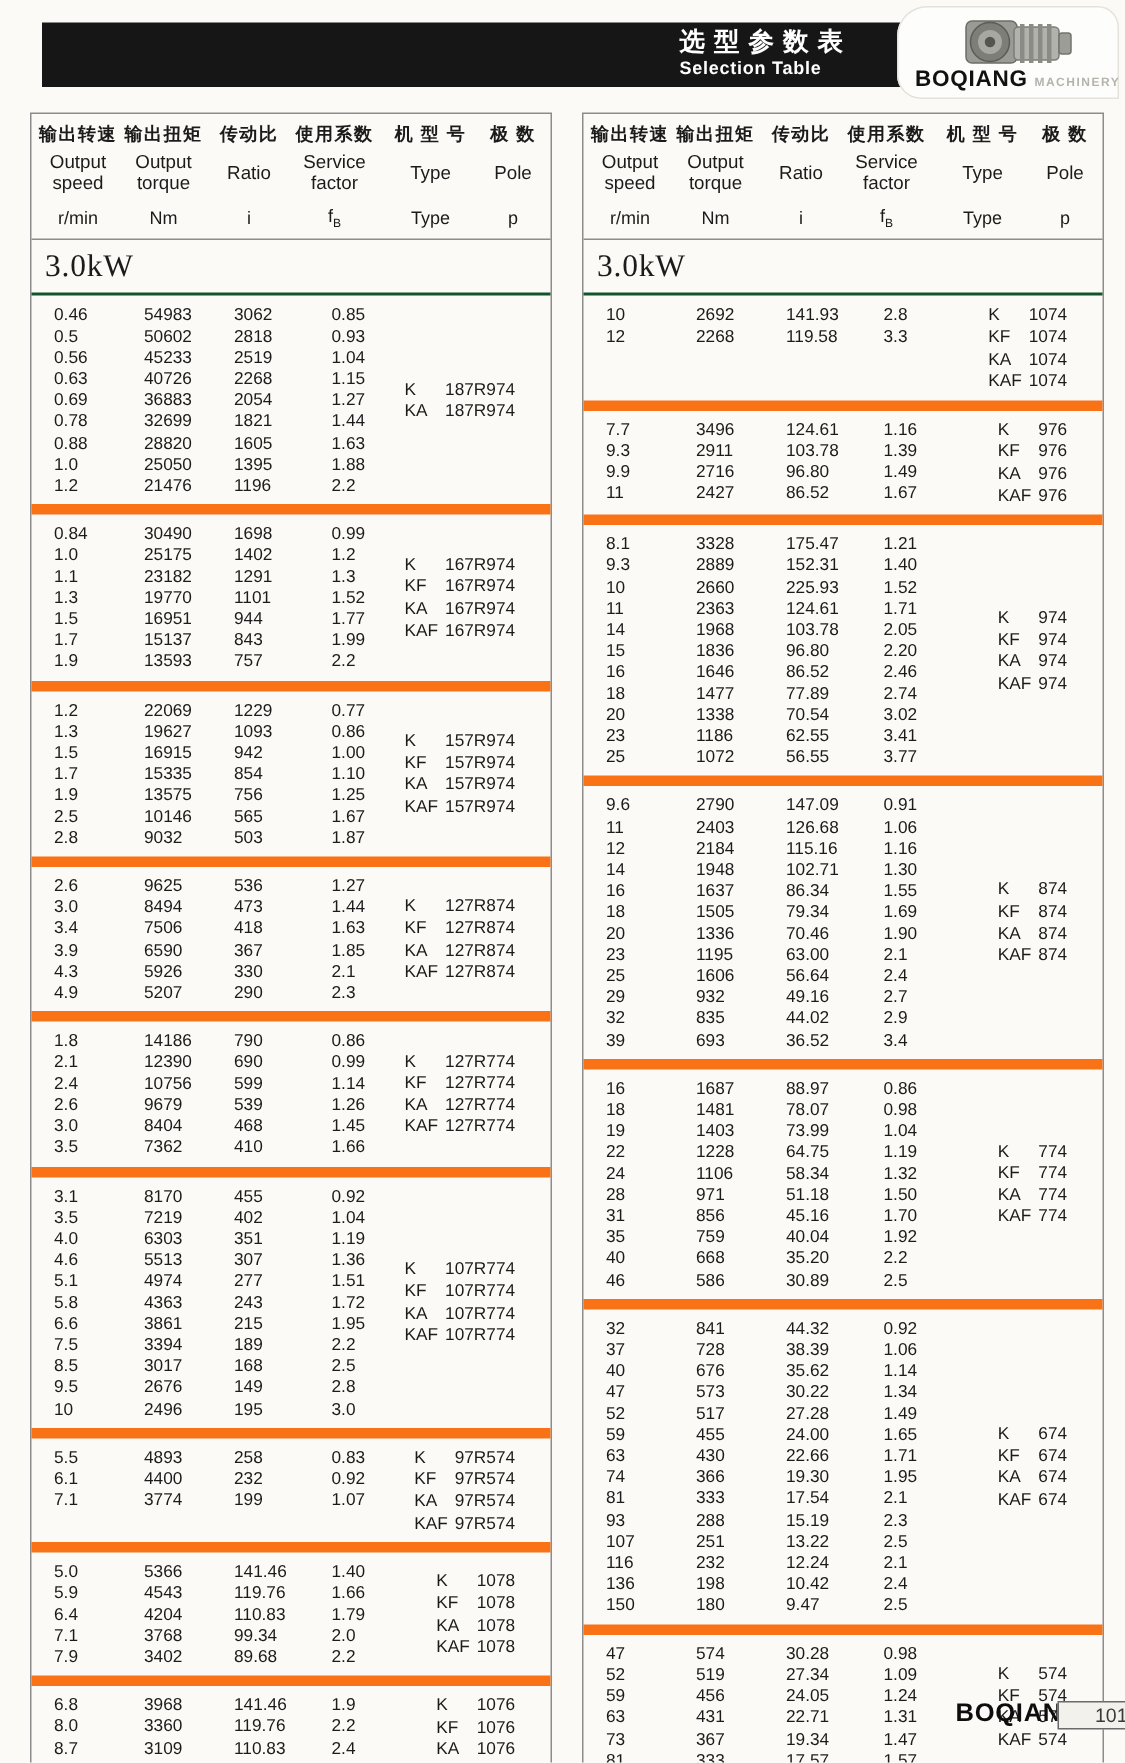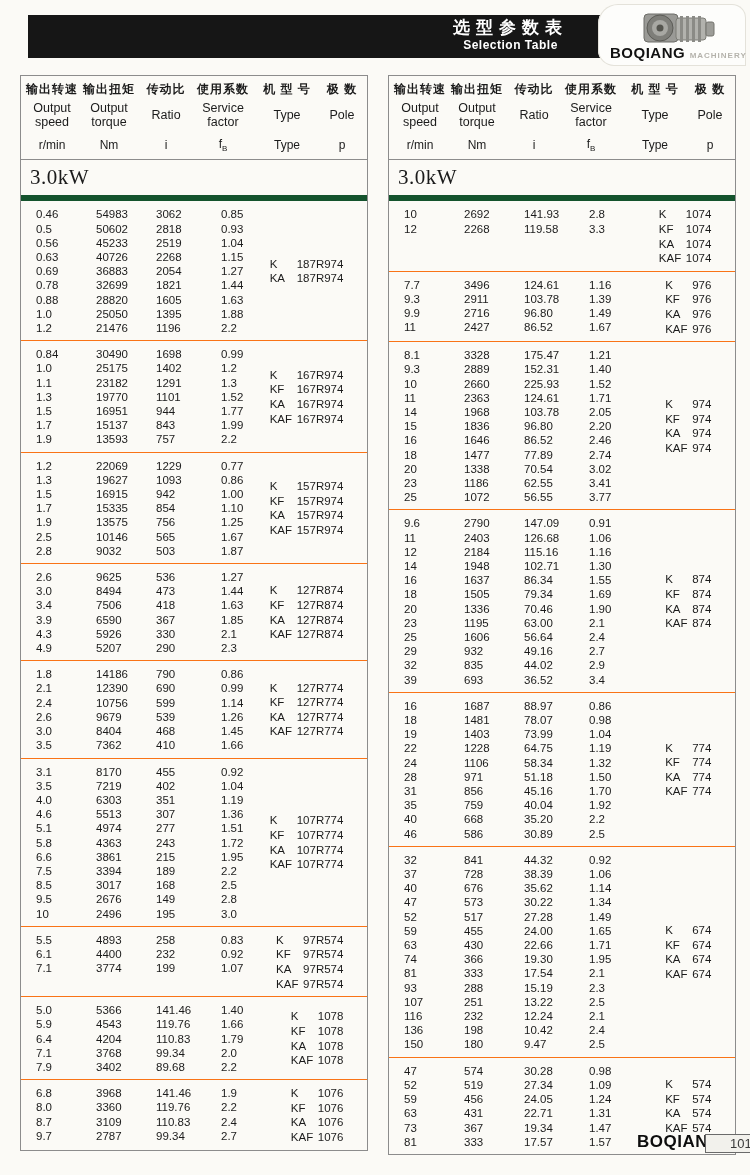--- a/index.html
+++ b/index.html
@@ -11,21 +11,21 @@
     position:relative;
     overflow:hidden;
   }
 
   
   .banner {
     position:absolute; left:28px; top:15px;
     width:628px; height:43px;
     background:#161616;
   }
-  .banner-text { position:absolute; right:88px; top:2px; text-align:center; color:#ffffff;margin-left:13px; }
+  .banner-text { position:absolute; right:88px; top:2px; text-align:left; color:#ffffff;margin-left:13px; }
   .banner-zh { font-size:17px; font-weight:bold; letter-spacing:6px; line-height:21px; }
   .banner-en { font-size:12px; font-weight:bold; line-height:14px; letter-spacing:0.5px; }
 
   .logo-card {
     position:absolute; right:4px; top:4px;
     width:148px; height:62px;
     background:#fdfdfb;
     border-radius:20px 14px 0 16px;
     box-shadow:0 0 0 1px #e4e2da inset;
   }
@@ -48,27 +48,27 @@
     grid-template-columns:62px 52px 62px 52px 76px 34px;
     text-align:center; align-items:center;
   }
   .h-zh { font-weight:bold; font-size:12px; letter-spacing:1px; padding-bottom:3px; }
   .h-zh span { white-space:nowrap; }
   .h-en { font-size:12.5px; line-height:1.12; }
   .h-unit { font-size:12px; padding-top:8px; }
   .h-unit sub { font-size:8px; }
 
   .section-row {
-    border-bottom:6px solid #14532d;
+    border-bottom:2px solid #14532d;
     padding:5px 0 5px 9px;
     font-family:"Liberation Serif", serif;
     font-size:21px; letter-spacing:0.5px;
   }
 
-  .block { border-bottom:1px solid #f97316; display:flex; padding:6px 0 5px 0; }
+  .block { border-bottom:7px solid #f97316; display:flex; padding:6px 0 5px 0; }
   .block:last-child { border-bottom:none; }
   .block-data { width:233px; padding-left:15px; flex:none; }
   .d-row {
     display:grid;
     grid-template-columns:60px 60px 65px 48px;
     font-size:11.5px; line-height:14.2px;
   }
   .block-types {
     flex:1; display:flex; flex-direction:column; justify-content:center;
     font-size:11.5px; line-height:14.6px;align-items:flex-end;

